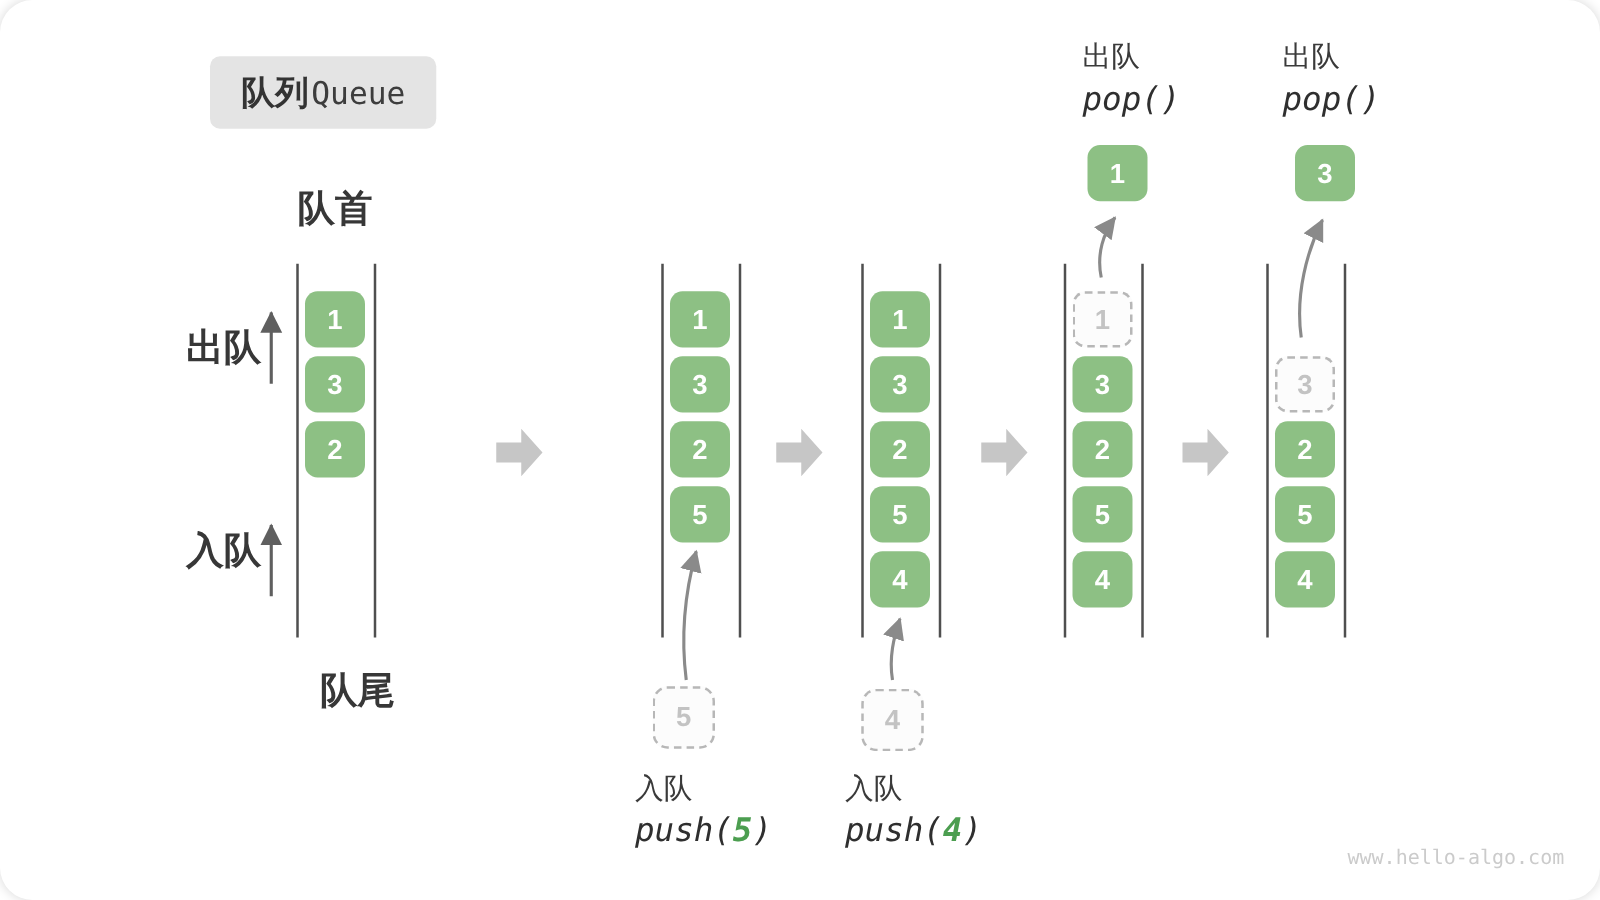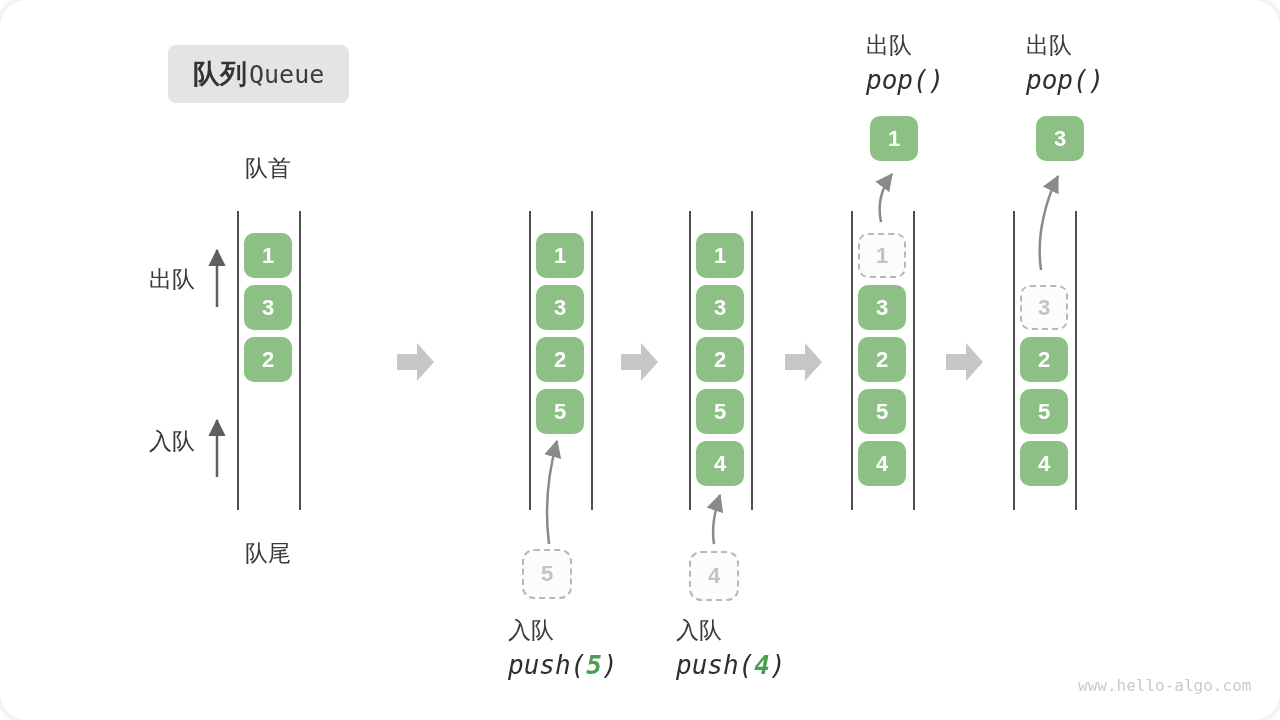--- a/index.html
+++ b/index.html
@@ -12,21 +12,21 @@
   .arrow-layer{position:absolute;left:0;top:0;width:1280px;height:720px;}
 
   .title-box{
     position:absolute;left:168px;top:45px;height:58px;
     background:#e4e4e4;border-radius:8px;
     display:flex;align-items:center;gap:2px;padding:0 25px;
   }
   .title-zh{font-size:27px;font-weight:bold;color:#333333;}
   .title-en{font-family:"DejaVu Sans Mono","Liberation Mono",monospace;font-size:25px;color:#3d3d3d;}
 
-  .lbl{position:absolute;color:#373737;font-weight:normal;font-size:23px;line-height:30px;}
+  .lbl{position:absolute;color:#373737;font-weight:bold;font-size:30px;line-height:30px;}
   .lbl.centered{width:100px;text-align:center;}
 
   .rail{position:absolute;top:211px;height:299px;width:1.5px;background:#4f4f4f;}
 
   .box{
     position:absolute;width:48px;height:45px;border-radius:10px;
     background:#8dc084;color:#ffffff;
     display:flex;align-items:center;justify-content:center;
     font-size:22px;font-weight:bold;
   }
@@ -74,21 +74,21 @@
     <path d="M 881 222 C 877 203 883 186 892 174" fill="none" stroke="#8a8a8a" stroke-width="2.5" marker-end="url(#head-mid)"></path>
     <path d="M 1041 270 C 1036 235 1046 200 1058 176" fill="none" stroke="#8a8a8a" stroke-width="2.5" marker-end="url(#head-mid)"></path>
   </svg>
 
   <div class="title-box">
     <span class="title-zh">队列</span>
     <span class="title-en">Queue</span>
   </div>
 
   <div class="lbl centered" style="left:218px;top:153px;">队首</div>
-  <div class="lbl centered" style="left:218px;top:538px;">队尾</div>
+  <div class="lbl centered" style="left:236px;top:538px;">队尾</div>
 
   <div class="lbl" style="left:149px;top:264px;">出队</div>
   <div class="lbl" style="left:149px;top:426px;">入队</div>
 
   <div>
     <div class="rail" style="left:237px;"></div>
     <div class="rail" style="left:299px;"></div>
     <div class="box" style="left:244px;top:233px;">1</div>
     <div class="box" style="left:244px;top:285px;">3</div>
     <div class="box" style="left:244px;top:337px;">2</div>

